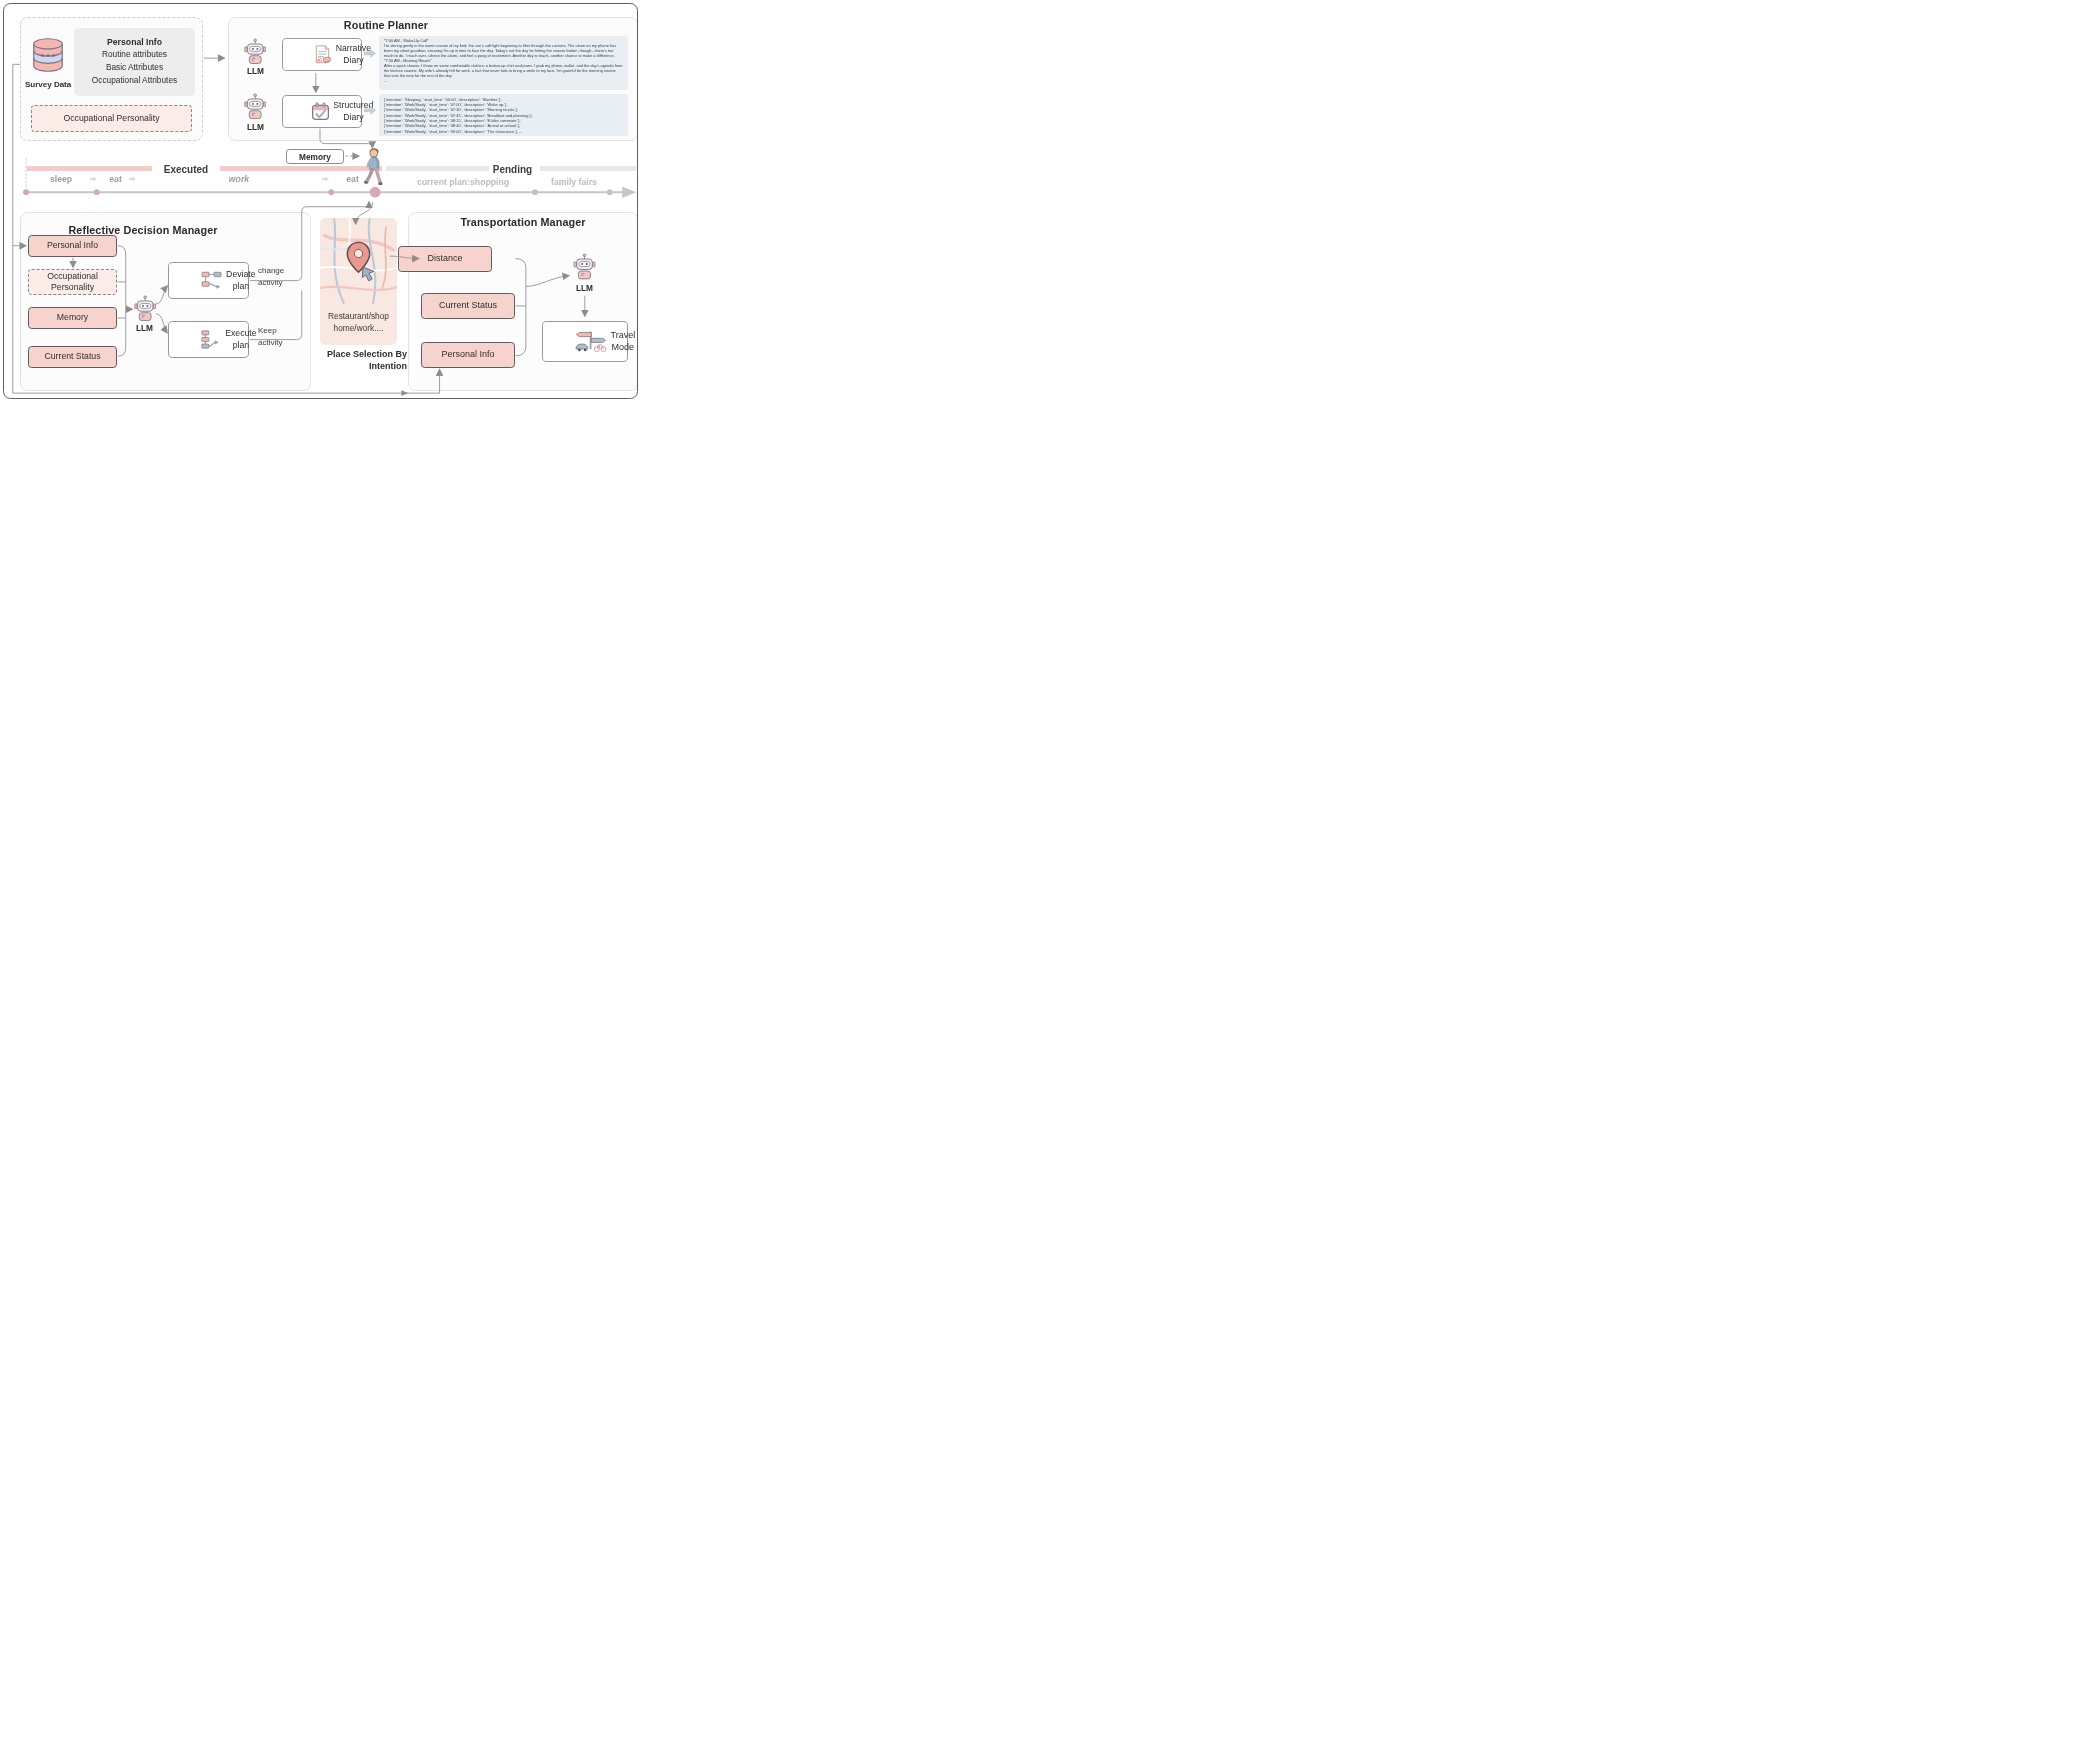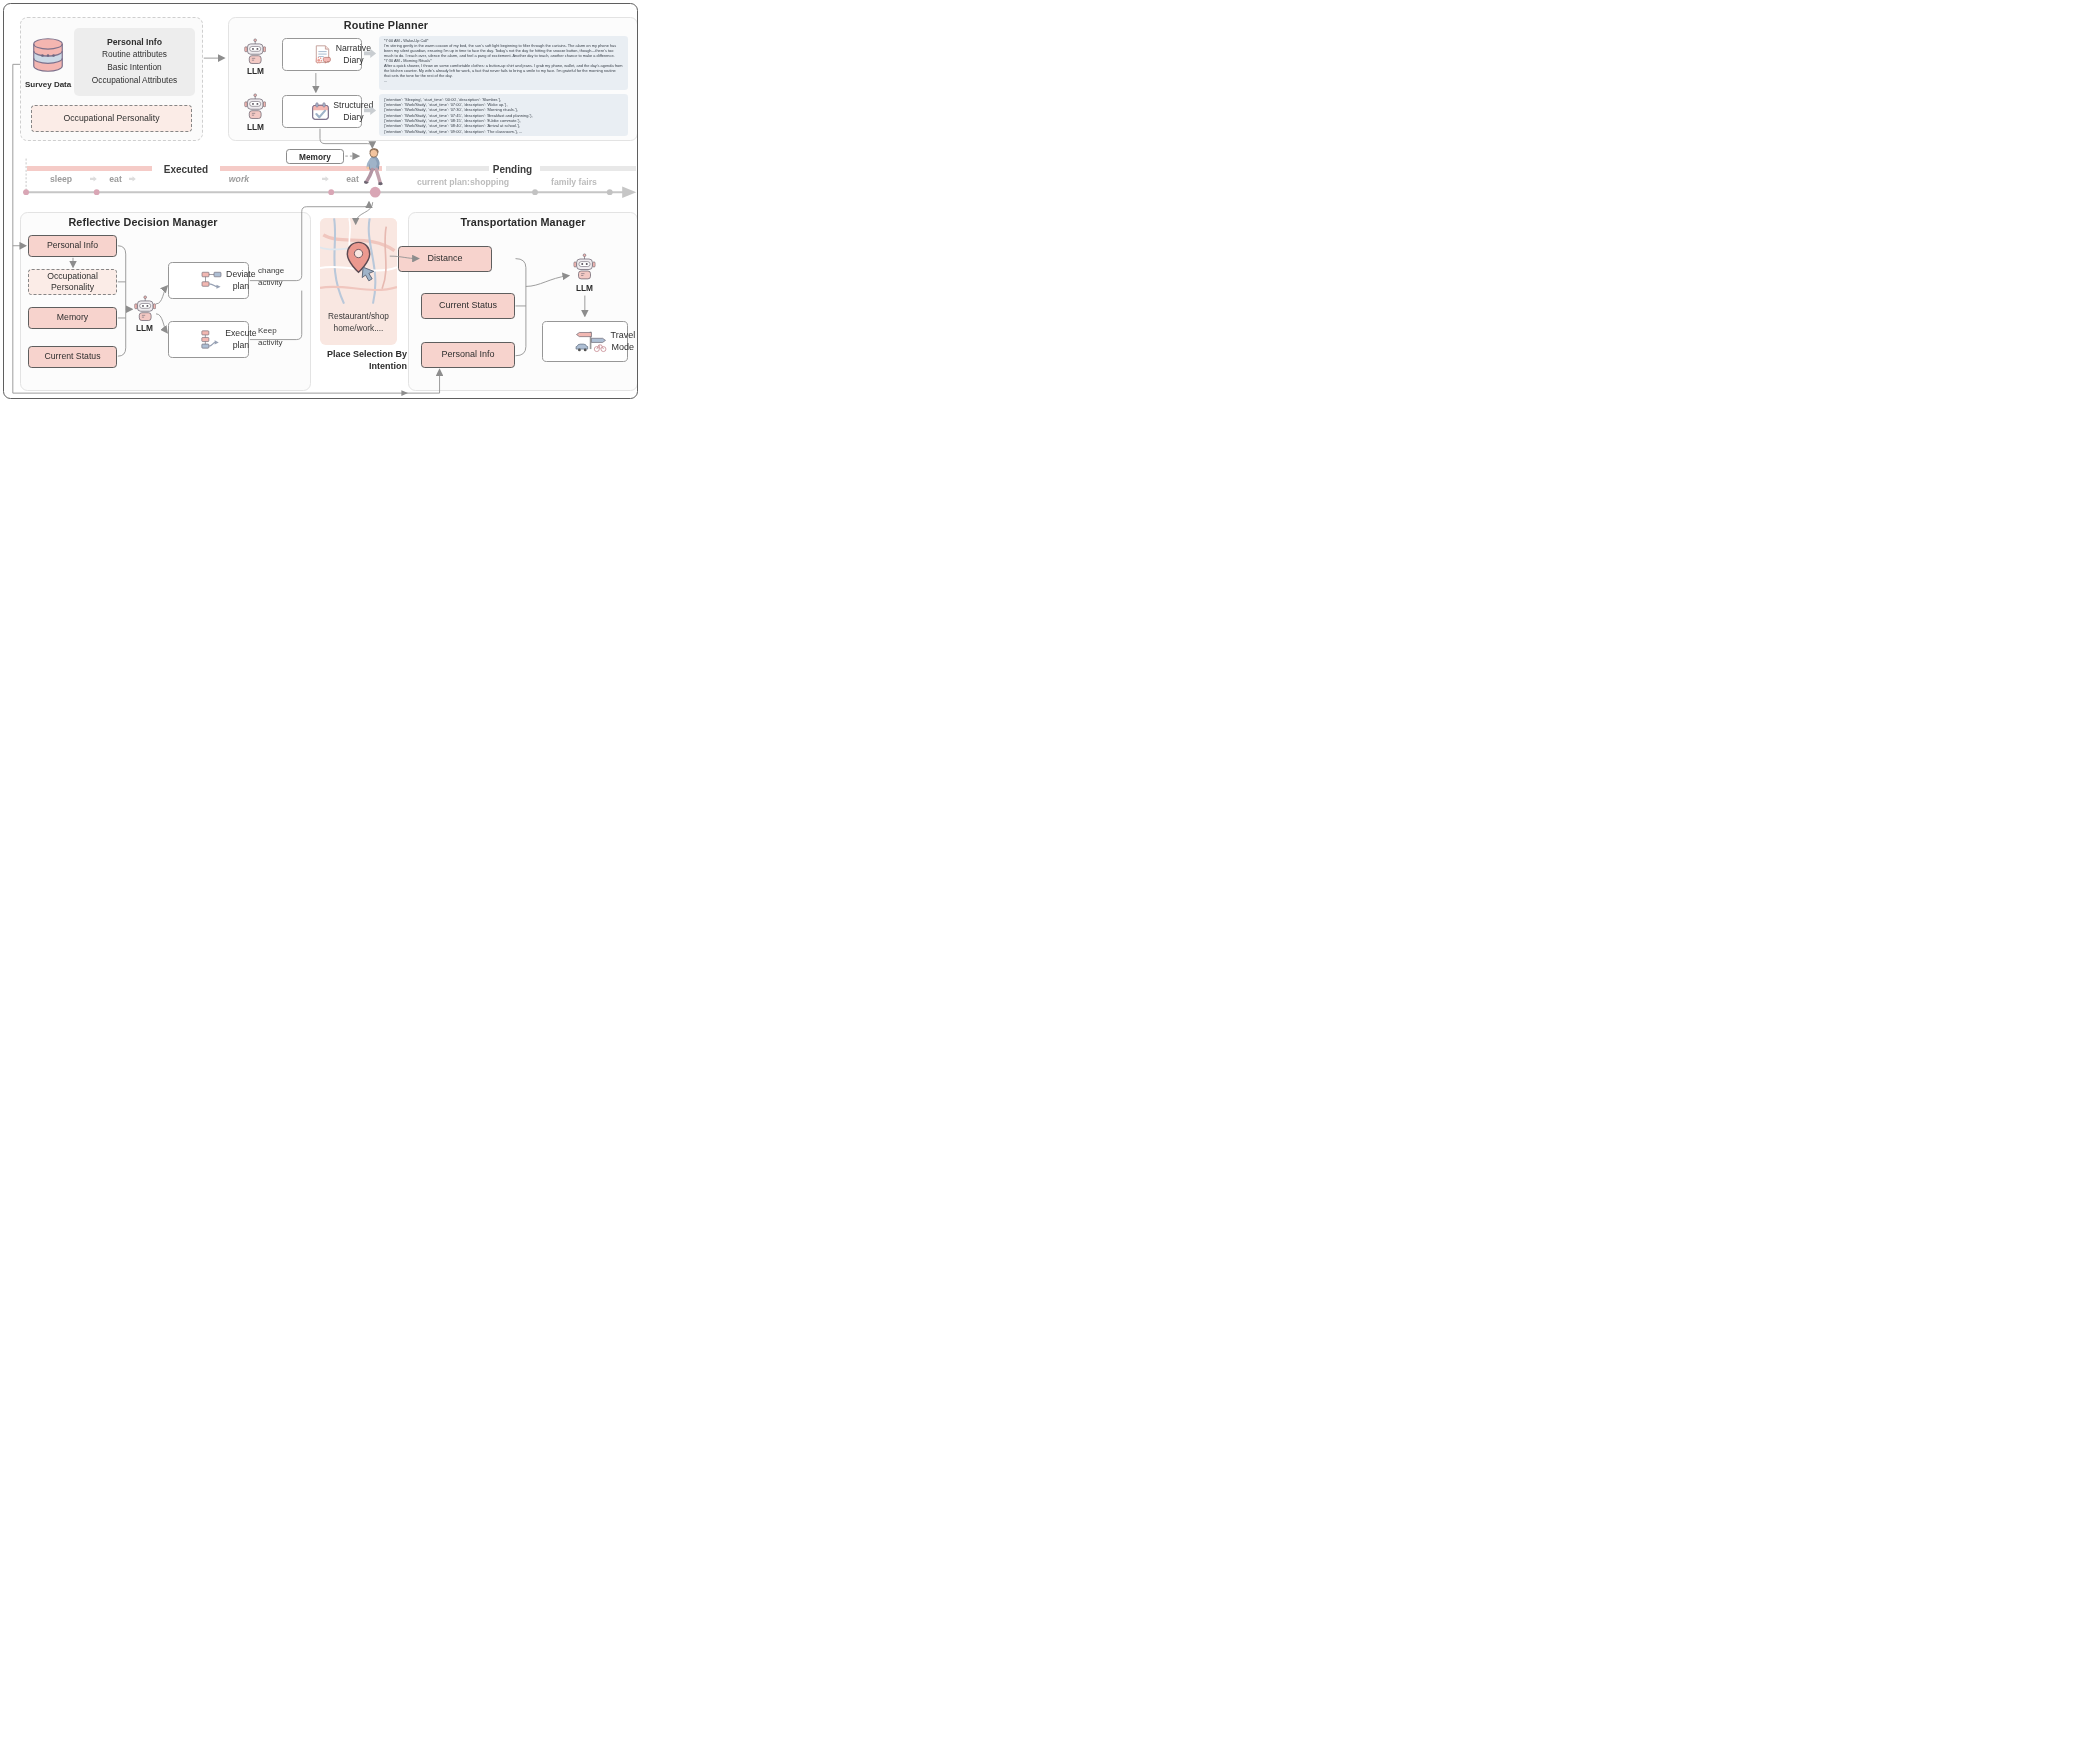--- a/index.html
+++ b/index.html
@@ -91,21 +91,21 @@
   <div class="abs iconwrap" style="left:29px;top:36px;">
     <svg class="icon" width="38" height="38" viewBox="0 0 96 96">
         <use href="#sym-database"></use>
       </svg>
   </div>
   <div class="abs" style="left:21.6px;top:80px;width:53px;font-size:8px;font-weight:600;color:#2d2d2d;text-align:center;z-index:2;">Survey Data</div>
   <div class="abs graybox" style="left:74px;top:28px;width:121px;height:68px;">
     <div class="t">Personal Info</div>
     <div>
         <div class="l">Routine attributes</div>
-        <div class="l">Basic Intention</div>
+        <div class="l">Basic Attributes</div>
         <div class="l">Occupational Attributes</div>
       </div>
   </div>
   <div class="abs pinkbox dashed" style="left:31px;top:105px;width:161px;height:27px;">Occupational Personality</div>
 
   <div class="abs panel" style="left:228px;top:16.6px;width:410px;height:124px;"></div>
   <div class="abs title" style="left:228px;top:19px;width:316px;">Routine Planner</div>
 
   <div class="abs iconwrap" style="left:244px;top:38px;">
     <svg class="icon" width="22.4" height="26.6" viewBox="0 0 60 72">
@@ -218,21 +218,21 @@
   <div class="abs muted" style="left:409px;top:177px;width:108px;">current plan:shopping</div>
   <div class="abs muted" style="left:545px;top:177px;width:58px;">family fairs</div>
 
   <div class="abs personwrap" style="left:361px;top:147px;">
     <svg class="icon" width="26.6" height="44" viewBox="0 0 54 88">
         <use href="#sym-walker"></use>
       </svg>
   </div>
 
   <div class="abs panel" style="left:20px;top:212px;width:291px;height:179px;"></div>
-  <div class="abs title" style="left:20px;top:216px;width:246px;">Reflective Decision Manager</div>
+  <div class="abs title" style="left:20px;top:224px;width:246px;">Reflective Decision Manager</div>
 
   <div class="abs pinkbox" style="left:28px;top:235px;width:89px;height:21.6px;">Personal Info</div>
   <div class="abs pinkbox dashed" style="left:28px;top:269px;width:89px;height:26px;padding:0 12.5px;">Occupational Personality</div>
   <div class="abs pinkbox" style="left:28px;top:307px;width:89px;height:21.6px;">Memory</div>
   <div class="abs pinkbox" style="left:28px;top:346px;width:89px;height:21.6px;">Current Status</div>
 
   <div class="abs iconwrap" style="left:134px;top:295px;">
     <svg class="icon" width="22.4" height="26.6" viewBox="0 0 60 72">
         <use href="#sym-robot"></use>
       </svg>

